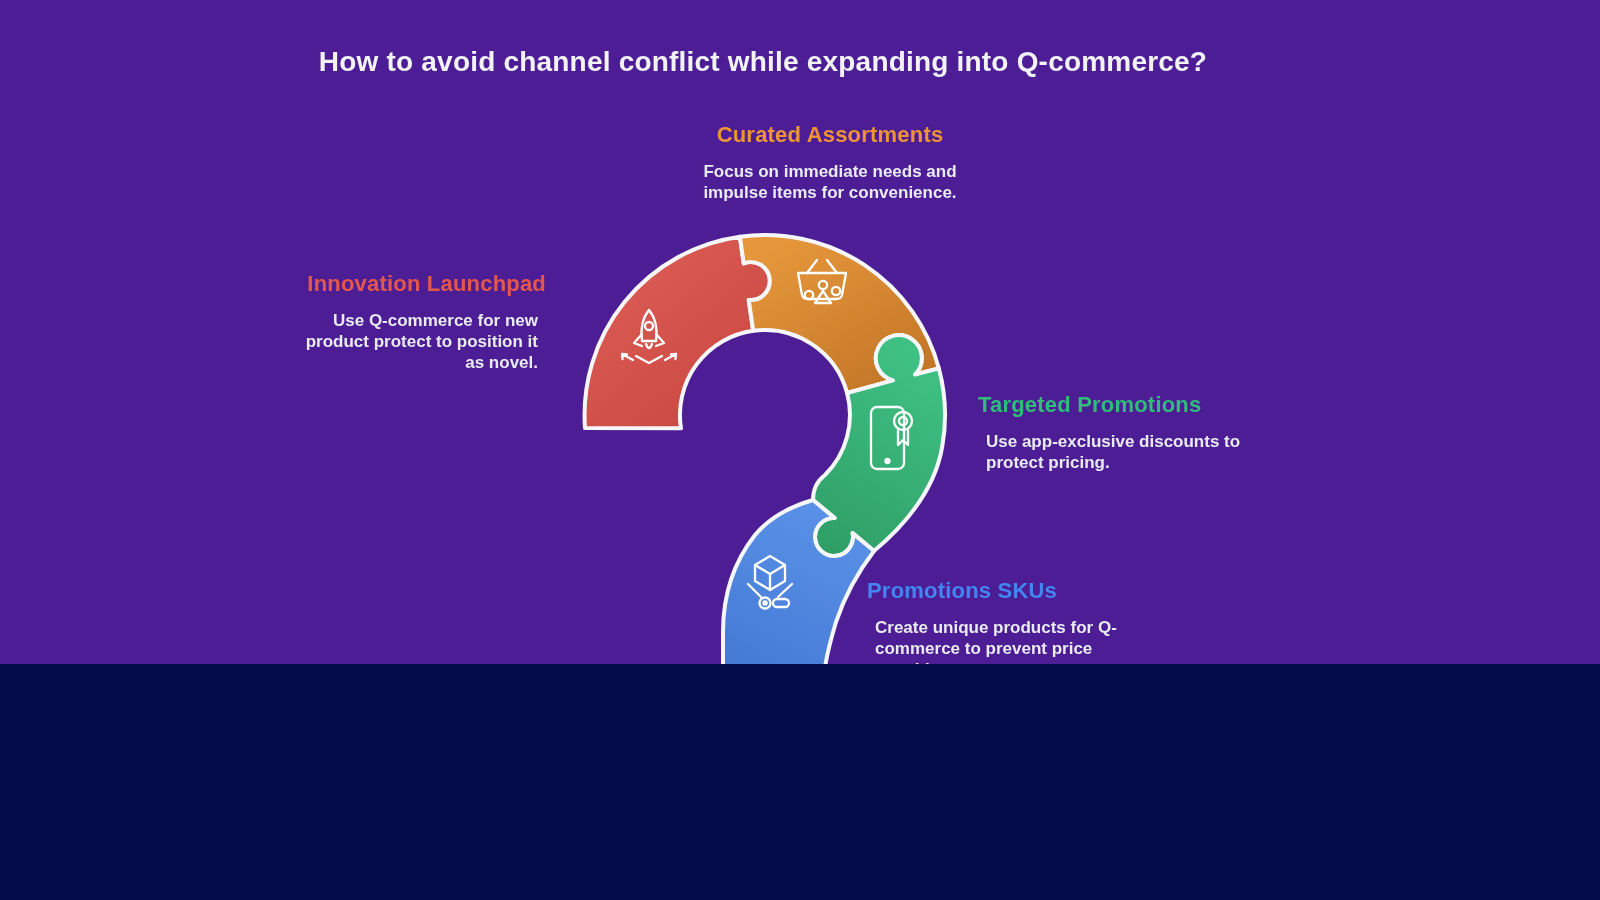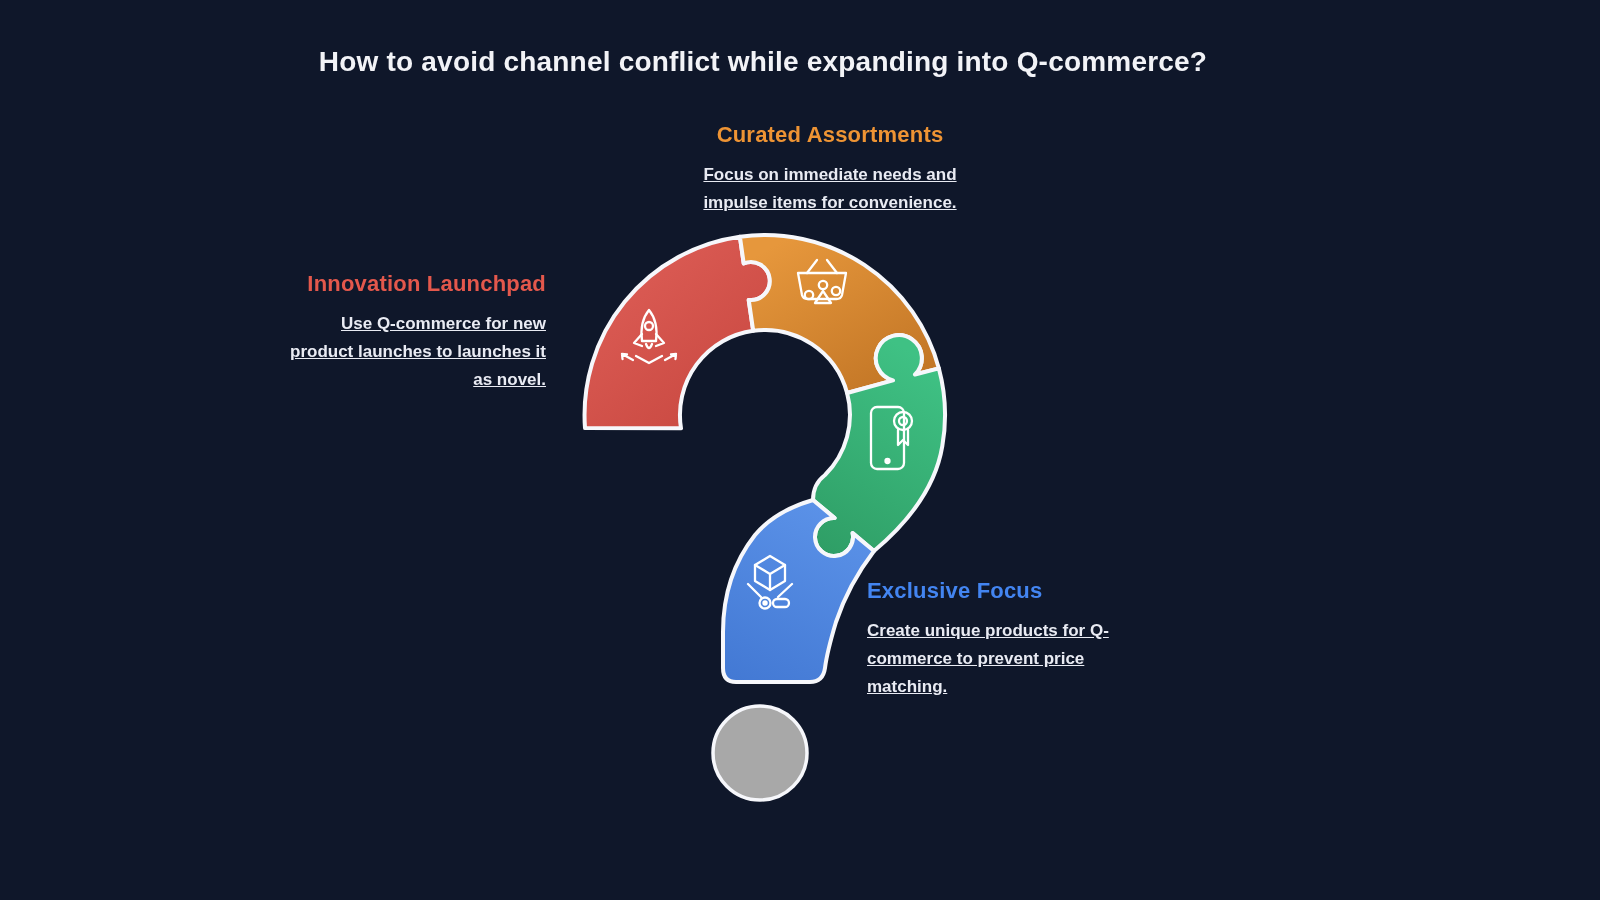--- a/index.html
+++ b/index.html
@@ -1,33 +1,33 @@
 <!DOCTYPE html>
 <html><head>
 <meta charset="utf-8">
 <style>
   html,body{margin:0;padding:0;background:#050C4B;}
   .stage{
-    position:relative;width:1600px;height:900px;overflow:hidden;
-    background:#0f172a;
+    position:relative;width:1600px;height:664px;overflow:hidden;
+    background:#4c1d95;
     font-family:"Liberation Sans", sans-serif;
   }
   .title{
     position:absolute;top:46px;left:0;width:1526px;
     text-align:center;font-size:28px;font-weight:700;
     color:#F2F3F7;letter-spacing:.2px;
   }
   .qsvg{position:absolute;left:0;top:0;}
   .section{position:absolute;}
   .section h2{
     margin:0 0 13px 0;font-size:22px;font-weight:700;letter-spacing:.2px;
   }
   .section p{
-    margin:0;font-size:17px;font-weight:700;line-height:28px;
-    color:#E9EBF3;white-space:pre-line;text-decoration:underline;
+    margin:8px;font-size:17px;font-weight:700;line-height:21px;
+    color:#E9EBF3;white-space:pre-line;
   }
   .sec-curated{left:690px;top:122px;width:280px;text-align:center;}
   .sec-innovation{left:266px;top:271px;width:280px;text-align:right;}
   .sec-targeted{left:978px;top:392px;width:300px;text-align:left;}
   .sec-exclusive{left:867px;top:578px;width:280px;text-align:left;}
   .icon{stroke:#FFFFFF;stroke-width:2.3;fill:none;stroke-linecap:round;stroke-linejoin:round;}
   .piece{stroke:#F6F7FB;stroke-width:4;stroke-linejoin:round;}
 </style>
 </head>
 <body>
@@ -104,25 +104,30 @@
 
   <div class="section sec-curated">
     <h2 style="color: rgb(238, 148, 52);">Curated Assortments</h2>
     <p>Focus on immediate needs and
 impulse items for convenience.</p>
   </div>
 
   <div class="section sec-innovation">
     <h2 style="color: rgb(228, 88, 76); text-align: right;">Innovation Launchpad</h2>
     <p>Use Q-commerce for new
-product launches to launches it
+product protect to position it
 as novel.</p>
   </div>
 
+  <div class="section sec-targeted">
+    <h2 style="color: rgb(47, 190, 121);">Targeted Promotions</h2>
+    <p>Use app-exclusive discounts to
+protect pricing.</p>
+  </div>
 
   <div class="section sec-exclusive">
-    <h2 style="color: rgb(67, 133, 241);">Exclusive Focus</h2>
+    <h2 style="color: rgb(67, 133, 241);">Promotions SKUs</h2>
     <p>Create unique products for Q-
 commerce to prevent price
 matching.</p>
   </div>
 
 </div>
 
 </body></html>

